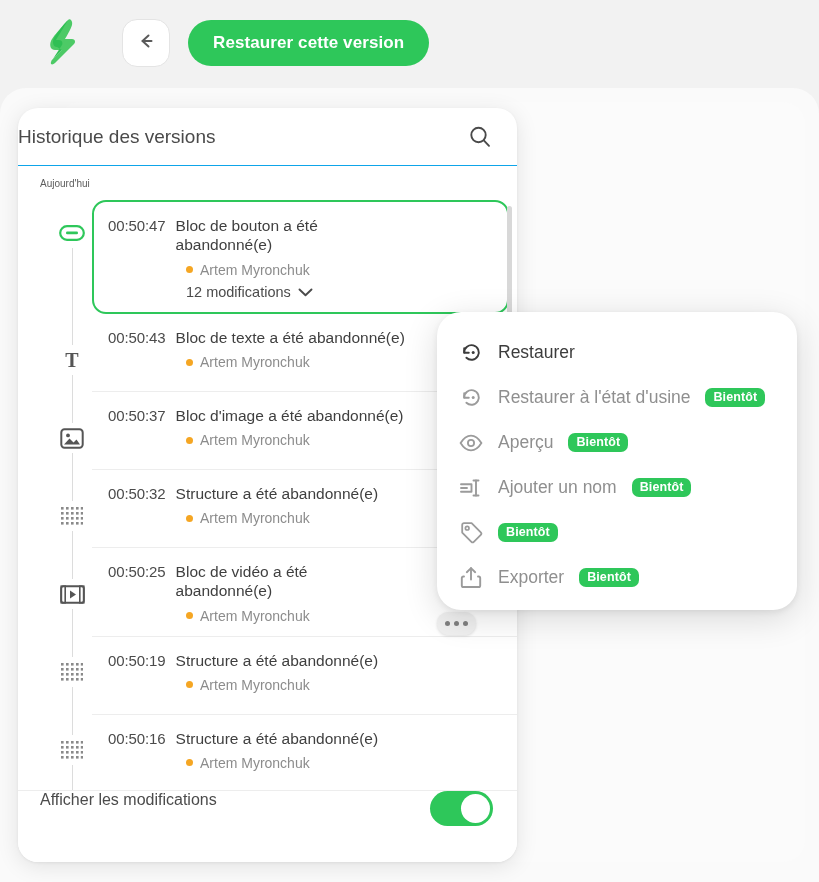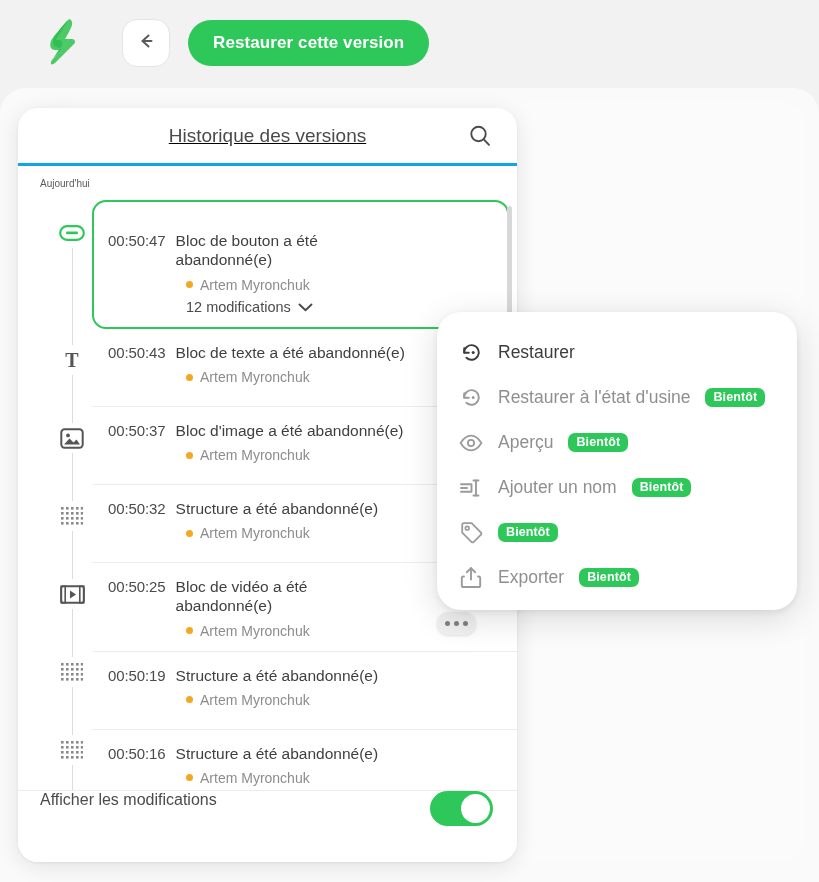--- a/index.html
+++ b/index.html
@@ -50,22 +50,22 @@
   
   #panel{
     position:absolute; left:18px; top:108px; width:499px; height:754px;
     background:#ffffff; border-radius:20px;
     box-shadow:0 4px 22px rgba(0,0,0,.10), 0 1px 3px rgba(0,0,0,.06);
     overflow:hidden;
     display:flex; flex-direction:column;
   }
   #panel-head{
     height:58px; flex:0 0 58px; position:relative;
-    border-bottom:3px solid #0ea5e9;
-    display:flex; align-items:center; justify-content:center;text-decoration:underline;
+    border-bottom:1px solid #0ea5e9;
+    display:flex; align-items:center; 
   }
   #panel-title{ font-size:19px; color:#4a4a4a; }
   #search-icon{
     position:absolute; right:24px; top:50%; transform:translateY(-50%);
     width:26px; height:26px; cursor:pointer;
   }
 
   #today-label{
     flex:0 0 34px; display:flex; align-items:center;
     padding-left:22px; font-size:10px; color:#5c5c5c;
@@ -88,21 +88,21 @@
   #rows{
     position:absolute; left:74px; right:0; top:0; bottom:0;
   }
   .row{
     position:relative; border-bottom:1px solid #ededed;
     padding:14px 16px 12px 16px;
     min-height:78px;
   }
   .row.selected{
     border:2px solid #2ec75a; border-radius:14px;
-    margin:0 8px 0 0; padding:29px 16px 12px 14px;
+    margin:0 8px 0 0; padding:14px 16px 12px 14px;
   }
   .row-main{ display:flex; gap:10px; align-items:flex-start; }
   .row-time{
     font-size:15px; color:#4b4b4b; flex:0 0 auto;
     padding-top:1px; letter-spacing:-.1px;
   }
   .row-desc{
     font-size:15.5px; color:#3f3f3f; line-height:1.25;
     max-width:230px;
   }

